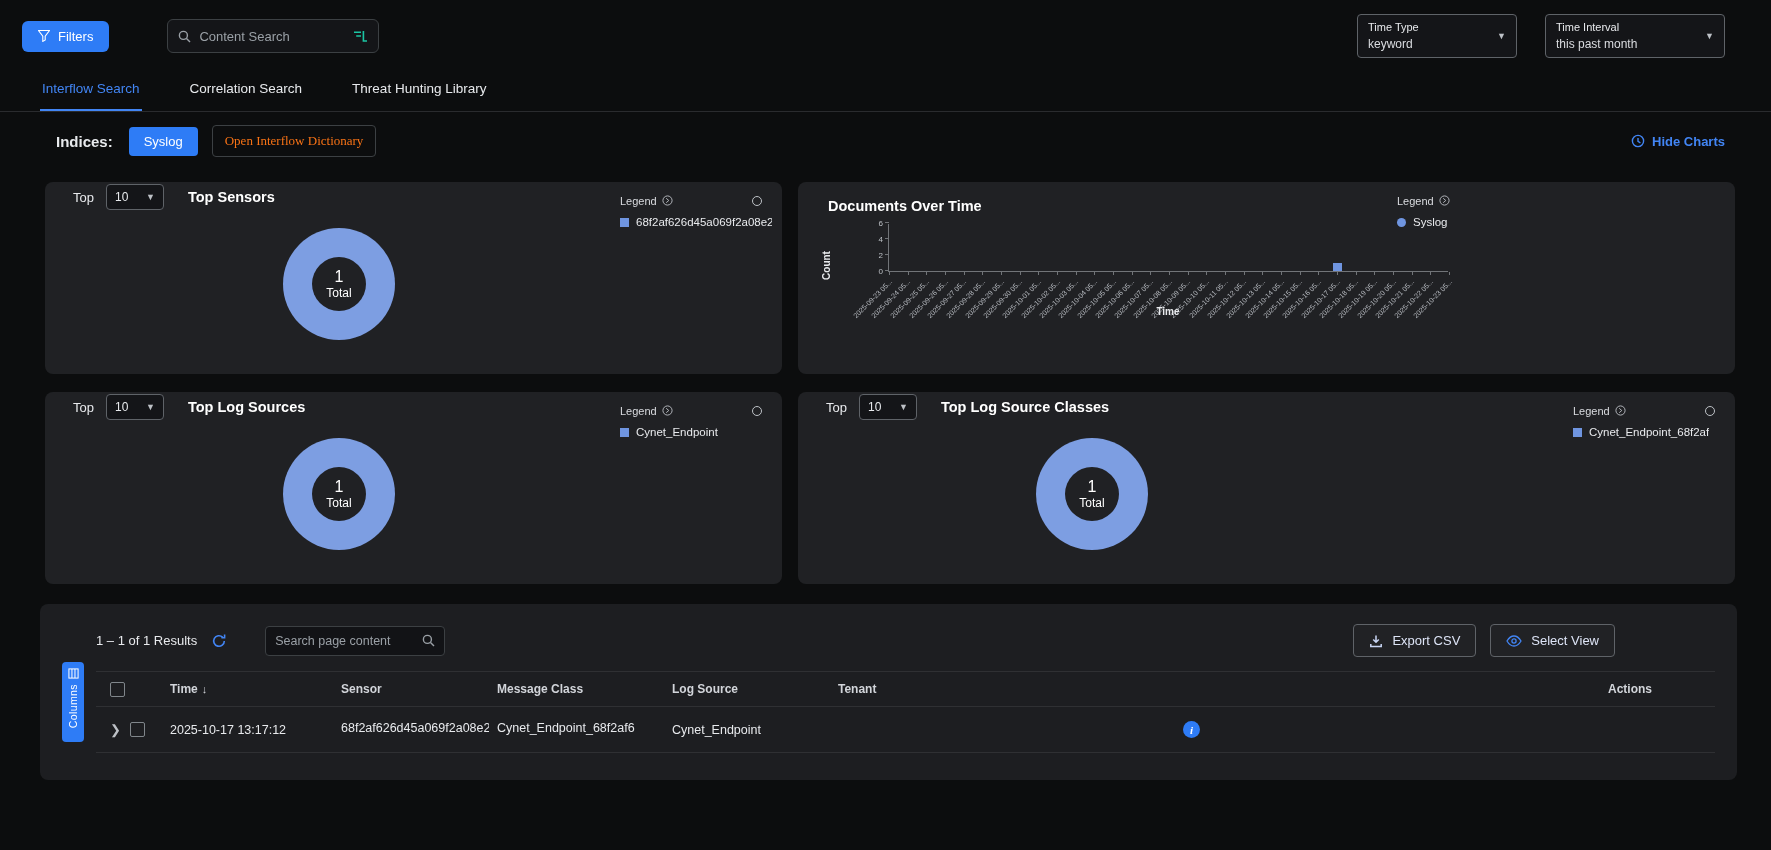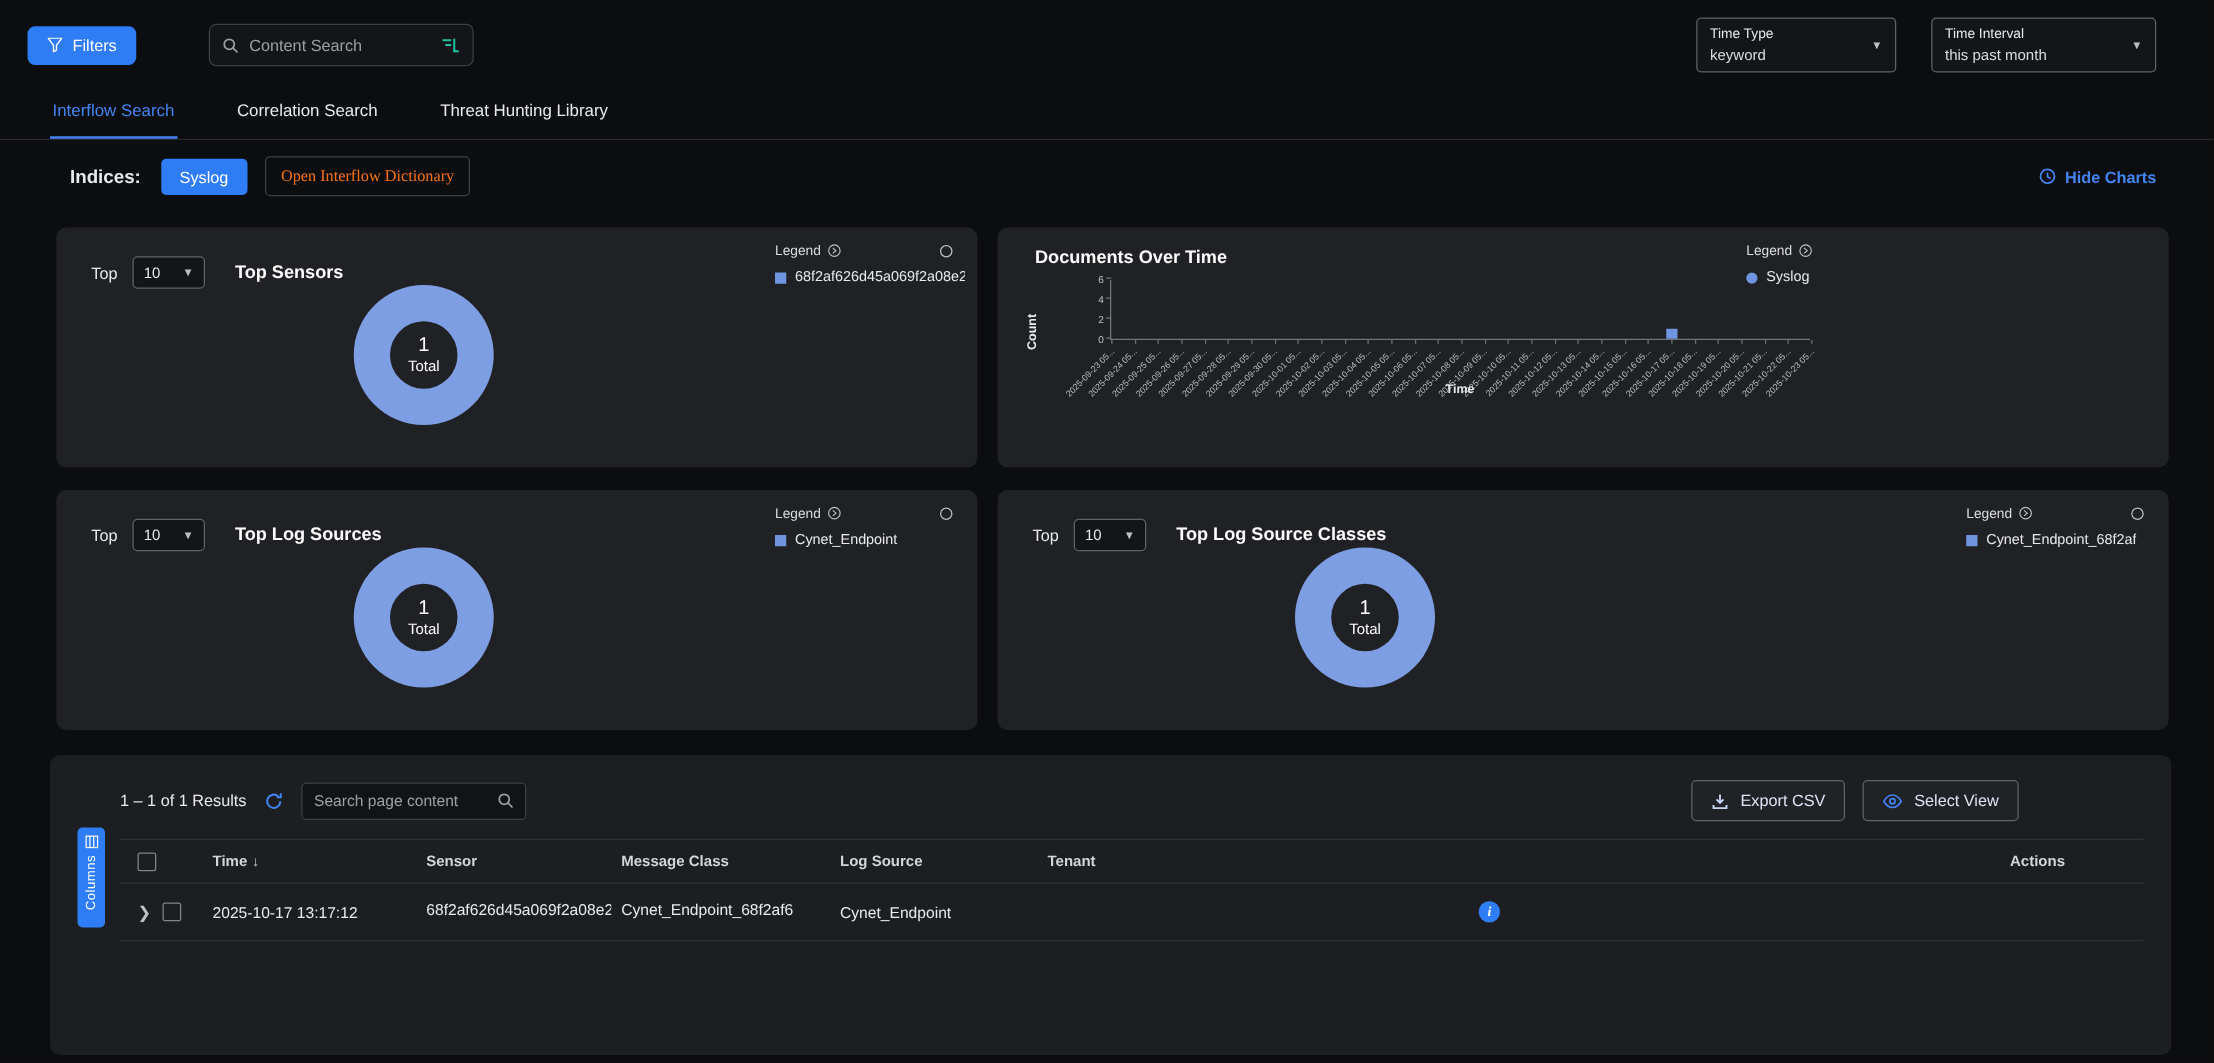--- a/index.html
+++ b/index.html
@@ -34,21 +34,21 @@
   
   .indices{display:flex;align-items:center;padding:0 46px 0 56px;height:58px;gap:14px}
   .indices .lbl{font-size:15px;font-weight:700;margin-right:2px}
   .btn-syslog{background:#2e7cf6;color:#fff;font-size:13px;padding:7px 15px;border-radius:4px;border:none;cursor:pointer;font-family:inherit}
   .btn-dict{background:transparent;color:#f97316;font-size:13px;padding:7px 12px;border-radius:4px;border:1px solid #3c4043;cursor:pointer;font-family:Liberation Serif, serif}
   .link-hide{margin-left:auto;color:#4285f4;font-size:13px;font-weight:600;display:flex;gap:7px;align-items:center;cursor:pointer}
 
   
   .charts{display:grid;grid-template-columns:737fr 937fr;column-gap:16px;row-gap:18px;padding:12px 36px 0 45px}
   .panel{background:#202124;border-radius:8px;height:192px;position:relative;overflow:hidden}
-  .phead{display:flex;align-items:center;padding:23px 20px 0 28px}
+  .phead{display:flex;align-items:center;padding:2px 20px 0 28px}
   .phead .toplbl{font-size:13px;color:#e8eaed}
   .sel{width:58px;height:26px;border:1px solid #5f6368;border-radius:4px;background:#141518;display:flex;align-items:center;justify-content:space-between;padding:0 8px;font-size:12px;color:#e8eaed;margin-left:12px;cursor:pointer}
   .ptitle{font-size:14.5px;font-weight:700;margin-left:24px;color:#fff}
   .ptitle.solo{position:absolute;left:30px;top:16px;margin:0}
 
   .legend{position:absolute;top:13px;right:10px;width:152px}
   .legend.time{right:248px;width:90px}
   .lhead{display:flex;align-items:center;justify-content:space-between;font-size:11px;color:#dadce0}
   .lhead .lh-left{display:flex;gap:5px}
   .corner-circle{width:10px;height:10px;border:1.5px solid #bdc1c6;border-radius:50%;margin-right:10px}
@@ -68,25 +68,25 @@
   .ytlab{position:absolute;left:-24px;width:18px;text-align:right;font-size:8px;color:#bdc1c6}
   .ytickm{position:absolute;left:-4px;width:4px;height:1px;background:#717478}
   .xtickm{position:absolute;width:1px;height:3px;background:#717478;bottom:-4px}
   .bar{position:absolute;bottom:0;width:9px;background:#6f95e0}
   .xlabs{position:absolute;left:90px;top:94px;width:560px;height:50px}
   .xlab-holder{position:absolute;top:2px;width:0;height:0}
   .xlab{position:absolute;right:0;top:0;transform-origin:100% 0;transform:rotate(-45deg);font-size:7px;color:#b8bcc2;white-space:nowrap}
   .xtitle{position:absolute;left:90px;top:124px;width:560px;text-align:center;font-size:10px;font-weight:700;color:#e8eaed}
 
   
-  .results{margin:20px 34px 0 40px;background:#1d1e21;border-radius:8px;height:240px;position:relative}
+  .results{margin:20px 34px 0 40px;background:#1d1e21;border-radius:8px;height:176px;position:relative}
   .rtoolbar{display:flex;align-items:center;gap:14px;padding:20px 22px 14px 56px}
   .rcount{font-size:13px;color:#e8eaed}
   .refresh{cursor:pointer;display:flex;align-items:center}
-  .psearch{width:180px;height:30px;background:#121316;border:1px solid #3c4043;border-radius:4px;display:flex;align-items:center;padding:0 9px;gap:6px;margin-left:0}
+  .psearch{width:180px;height:30px;background:#121316;border:1px solid #3c4043;border-radius:4px;display:flex;align-items:center;padding:0 9px;gap:6px;margin-left:24px}
   .psearch input{flex:1;background:transparent;border:none;outline:none;color:#e8eaed;font-size:12.5px;font-family:inherit;min-width:0}
   .btn-ghost{display:flex;align-items:center;gap:9px;border:1px solid #5f6368;background:#212225;border-radius:4px;padding:8px 15px;font-size:13px;color:#dde4f6;cursor:pointer;font-family:inherit}
   .btn-export{margin-left:auto}
   .btn-select{margin-right:100px}
   .columns-btn{position:absolute;left:22px;top:58px;width:22px;height:80px;background:#2e7cf6;border-radius:4px;display:flex;flex-direction:column;align-items:center;padding:6px 0;gap:5px;cursor:pointer}
   .vtext{writing-mode:vertical-rl;transform:rotate(180deg);font-size:10.5px;color:#fff;letter-spacing:.4px}
   .rtable{margin:0 22px 0 56px}
   .trow{display:grid;grid-template-columns:74px 171px 156px 175px 166px 1fr 170px;align-items:center}
   .thead{height:36px;border-top:1px solid #2f3033;border-bottom:1px solid #2f3033;font-size:12px;color:#d2d5da;font-weight:700}
   .trow-data{height:46px;border-bottom:1px solid #2f3033;font-size:12.5px;color:#e8eaed}

